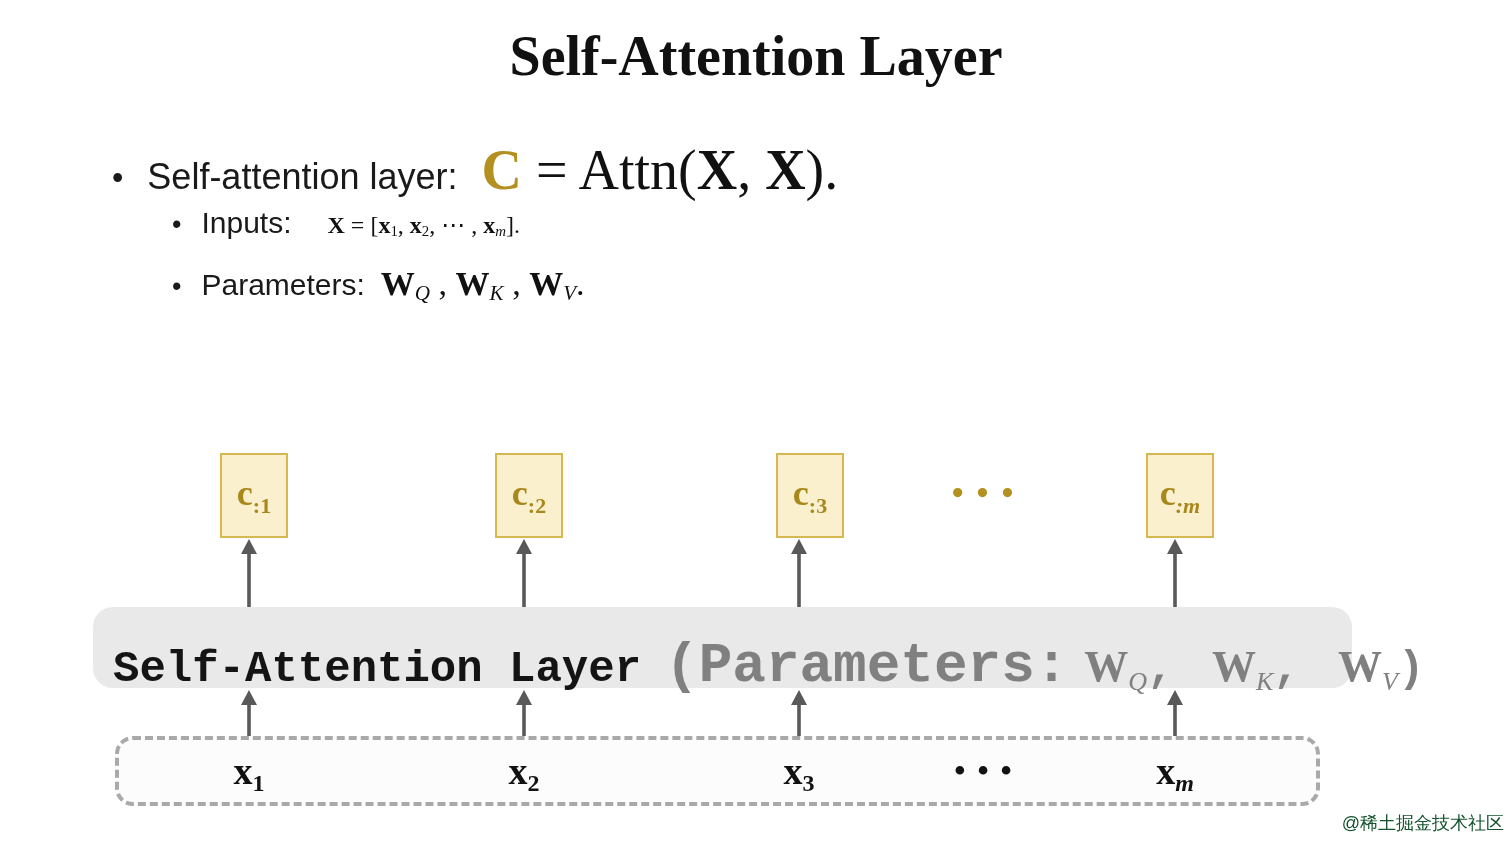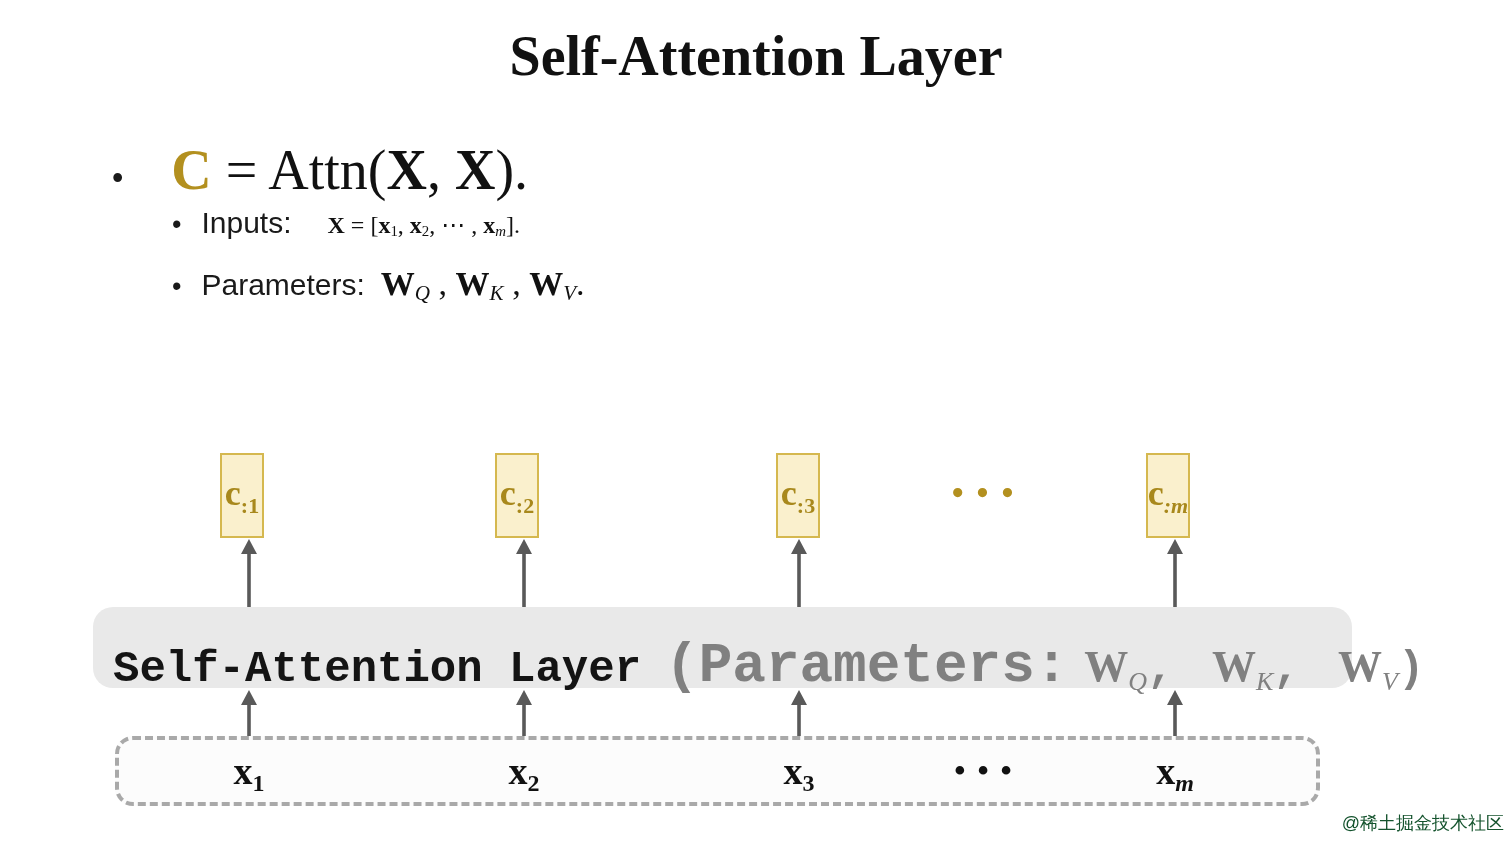--- a/index.html
+++ b/index.html
@@ -30,21 +30,21 @@
   #b-inputs .math { font-size:24px; margin-left:36px; }
   #b-params .math { font-size:34px; margin-left:16px; }
   .tk.bold { font-weight:bold; }
   .tk.gold { color:var(--gold); font-weight:bold; }
   .tk.sub  { font-size:0.62em; vertical-align:-0.22em; }
   .tk.italic { font-style:italic; }
 
   
   #diagram { position:absolute; inset:0; }
   .obox {
-    position:absolute; top:453px; width:44px; height:85px; box-sizing:border-box;
+    position:absolute; top:453px; width:68px; height:85px; box-sizing:border-box;
     background:var(--boxfill); border:2px solid var(--boxborder);
     display:flex; align-items:center; justify-content:center;
   }
   .obox .cbase {
     font-family:"Liberation Serif","DejaVu Serif",serif; font-weight:bold;
     font-size:36px; color:var(--goldDark); line-height:1;
   }
   .obox .csub {
     font-family:"Liberation Serif","DejaVu Serif",serif;
     font-size:22px; color:var(--goldDark); vertical-align:-0.35em;
@@ -105,20 +105,21 @@
     font-family:"Liberation Sans","DejaVu Sans",sans-serif;
   }
 </style>
 </head>
 <body style="--gold: #B3901F; --goldDark: #A8881C; --boxfill: #FAF0CD; --boxborder: #D5B84F; --bannerbg: #E9E9E9; --gray: #808080; --arrow: #595959; --dash: #A9A9A9;">
 
 <div class="title">Self-Attention Layer</div>
 
 <div class="bullet-row" id="b-main">
   <span class="marker">•</span>
+  <span class="blabel">Self-attention layer:</span>
   <span class="math"><span class="tk gold">C</span><span class="tk "> = Attn(</span><span class="tk bold">X</span><span class="tk ">, </span><span class="tk bold">X</span><span class="tk ">).</span></span>
 </div>
 
 <div class="bullet-row" id="b-inputs">
   <span class="marker">•</span>
   <span class="blabel">Inputs:</span>
   <span class="math"><span class="tk bold">X</span><span class="tk "> = [</span><span class="tk bold">x</span><span class="tk sub">1</span><span class="tk ">, </span><span class="tk bold">x</span><span class="tk sub">2</span><span class="tk ">, ⋯ , </span><span class="tk bold">x</span><span class="tk sub italic">m</span><span class="tk ">].</span></span>
 </div>
 
 <div class="bullet-row" id="b-params">

